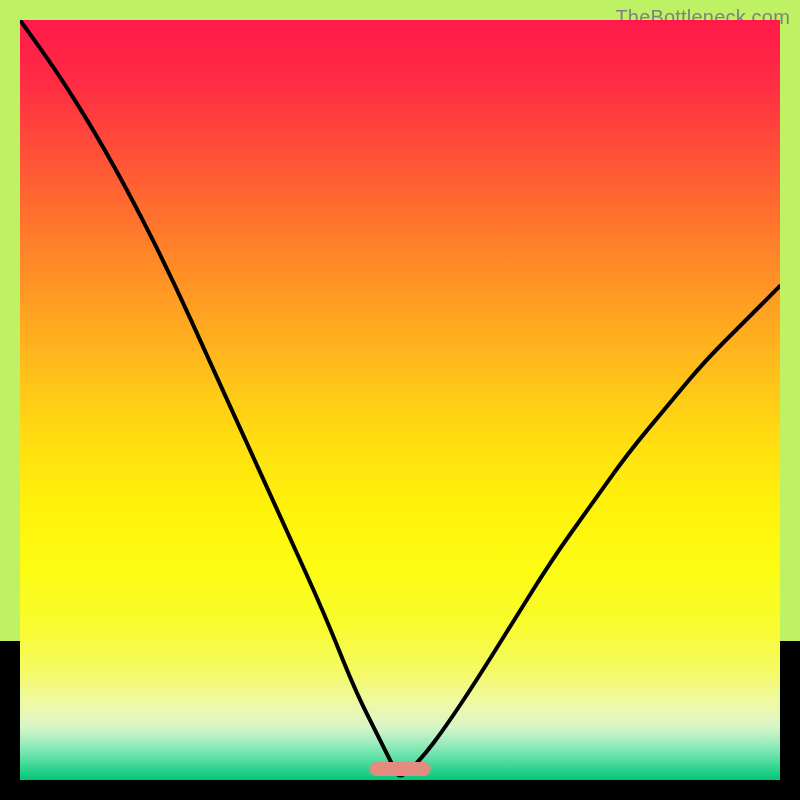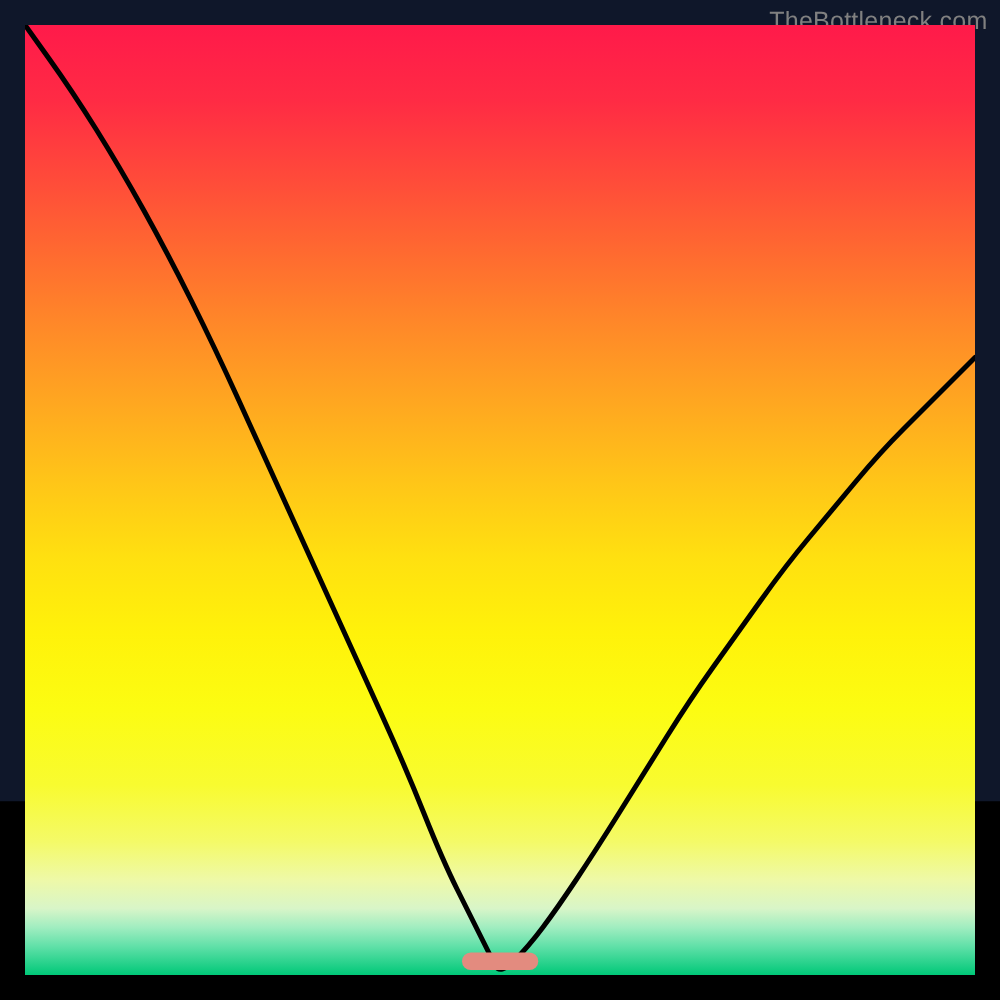--- a/index.html
+++ b/index.html
@@ -2,21 +2,21 @@
 <html><head>
 <meta charset="utf-8">
 <style>
   * { margin: 0; padding: 0; box-sizing: border-box; }
   html, body { width: 800px; height: 800px; overflow: hidden; }
   body { background: #000; font-family: Arial, sans-serif; }
   .chart-container {
     position: relative;
     width: 800px;
     height: 641px;
-    background: #0f172a;
+    background: #bef264;
   }
   .plot-area {
     position: absolute;
     left: 20px;
     top: 20px;
     width: 760px;
     height: 760px;
     background: linear-gradient(to bottom,
       #ff1a4a 0%,
       #ff2b44 8%,

